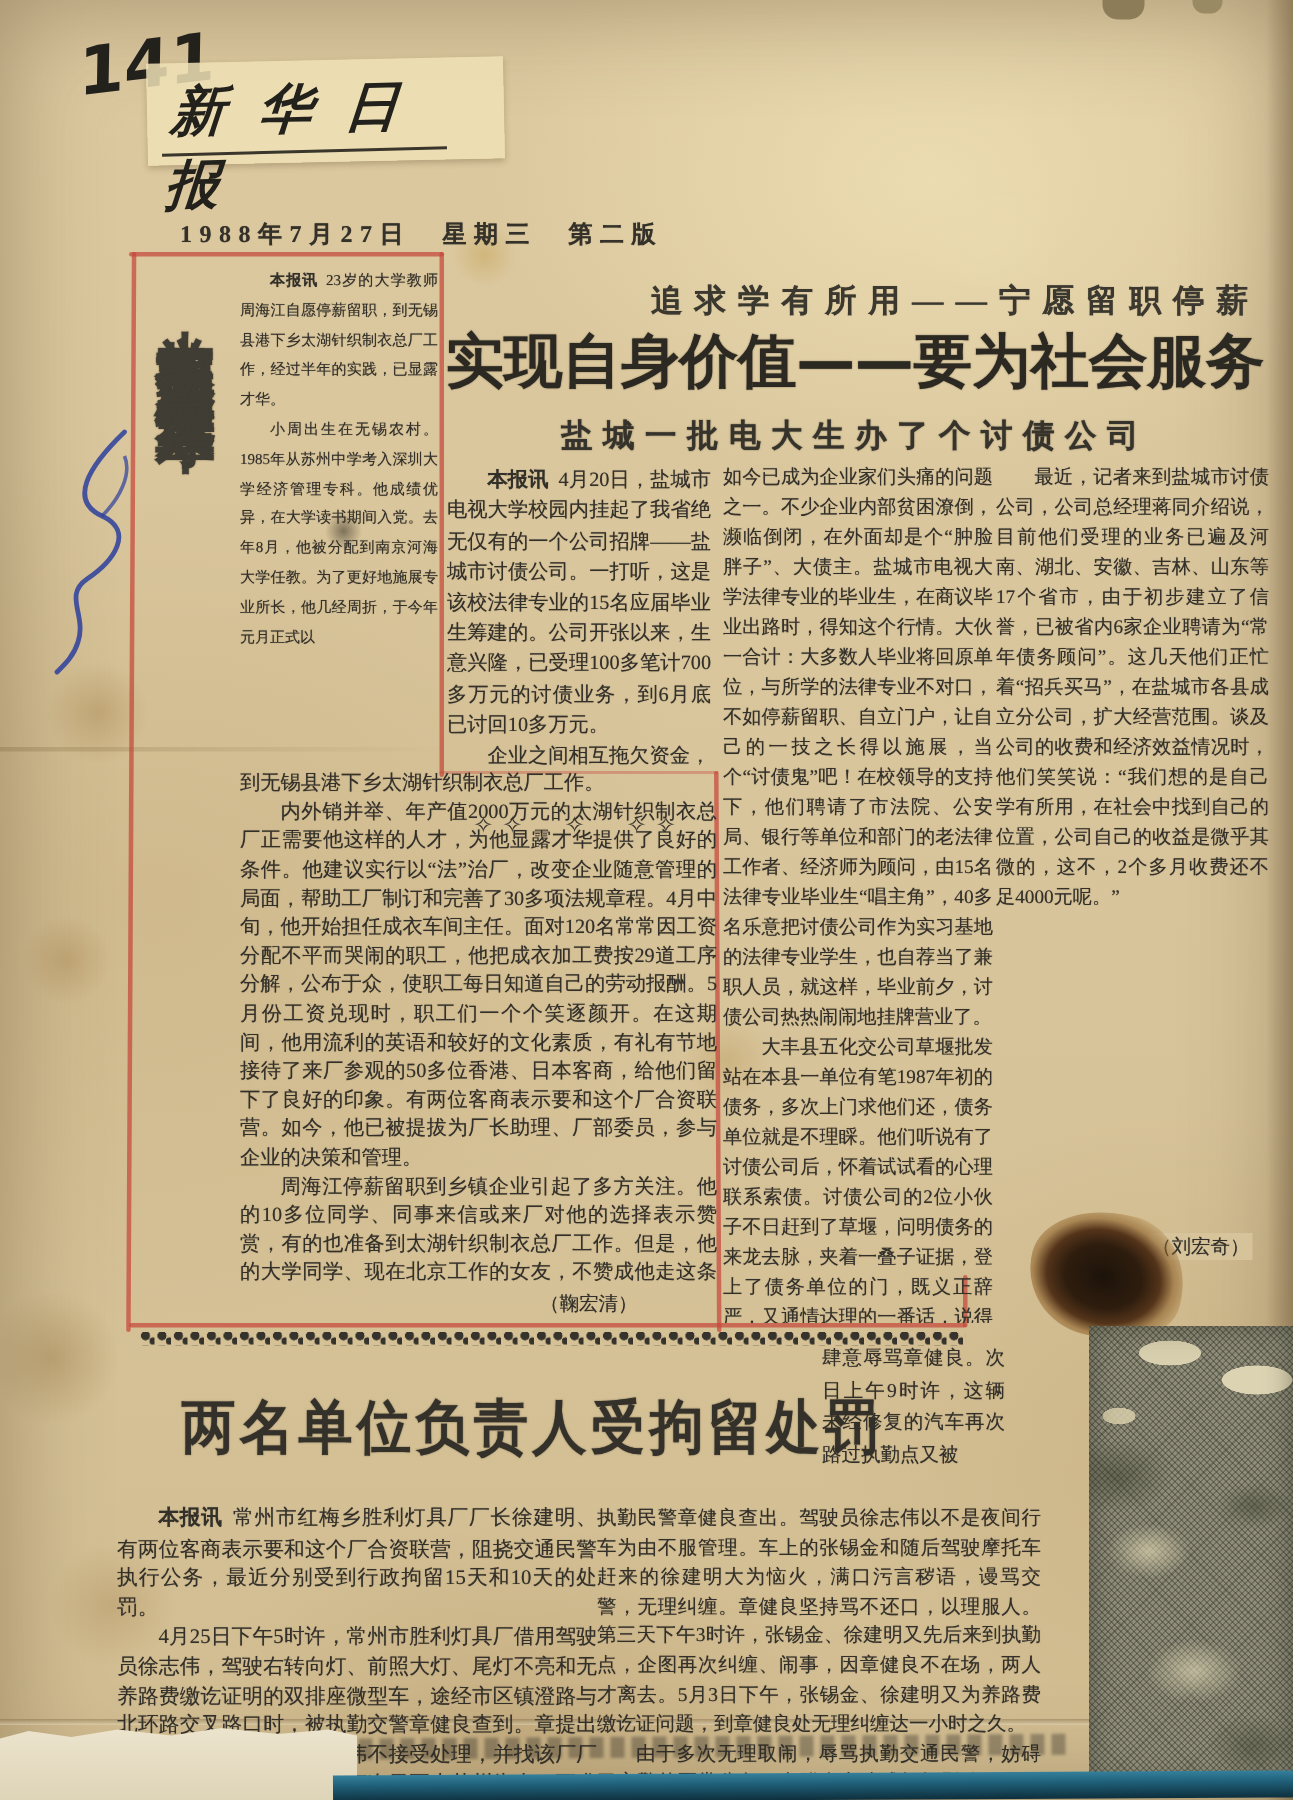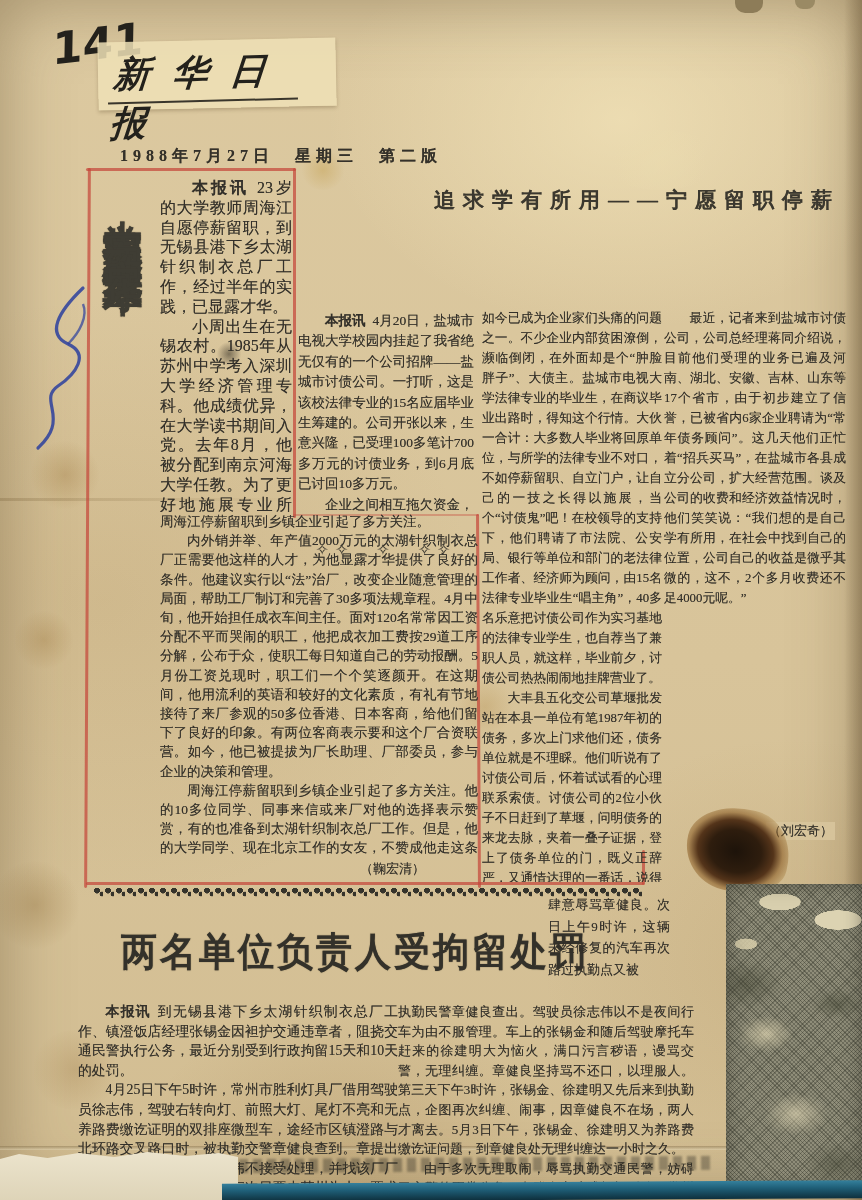--- a/index.html
+++ b/index.html
@@ -68,33 +68,35 @@
   <div class="redline" style="left:86px;top:168px;width:210px;height:3px;"></div>
   <div class="redline" style="left:293px;top:168px;width:3px;height:350px;"></div>
   <div class="redline" style="left:293px;top:514px;width:186px;height:2px;opacity:.5;"></div>
   <div class="redline" style="left:477px;top:514px;width:3px;height:374px;transform:rotate(-.3deg);"></div>
   <div class="redline" style="left:86px;top:882px;width:558px;height:3px;"></div>
   <div class="redline" style="left:642px;top:850px;width:3px;height:35px;"></div>
 
   <div class="abs hl" style="left:96px;top:188px;height:670px;writing-mode:vertical-rl;font-size:40px;
               letter-spacing:4px;color:#3f3d34;">大学教员周海江到乡镇企业展才华</div>
 
-  <div class="col" style="left:160px;top:178px;width:132px;height:334px;font-size:16px;line-height:19.8px;">
+  <div class="col" style="left:160px;top:178px;width:132px;height:334px;font-size:10px;line-height:19.8px;">
     <p><span class="lead">本报讯</span><span>23岁的大学教师周海江自愿停薪留职，到无锡县港下乡太湖针织制衣总厂工作，经过半年的实践，已显露才华。</span></p>
     <p>小周出生在无锡农村。1985年从苏州中学考入深圳大学经济管理专科。他成绩优异，在大学读书期间入党。去年8月，他被分配到南京河海大学任教。为了更好地施展专业所长，他几经周折，于今年元月正式以</p>
   </div>
 
   <div class="col" style="left:160px;top:512px;width:318px;height:344px;font-size:13.5px;line-height:19.2px;">
-    <p class="cont">周海江停薪留职到乡镇企业引起了多方关注。</p>
+    <p class="cont">到无锡县港下乡太湖针织制衣总厂工作。</p>
     <p>内外销并举、年产值2000万元的太湖针织制衣总厂正需要他这样的人才，为他显露才华提供了良好的条件。他建议实行以“法”治厂，改变企业随意管理的局面，帮助工厂制订和完善了30多项法规章程。4月中旬，他开始担任成衣车间主任。面对120名常常因工资分配不平而哭闹的职工，他把成衣加工费按29道工序分解，公布于众，使职工每日知道自己的劳动报酬。5月份工资兑现时，职工们一个个笑逐颜开。在这期间，他用流利的英语和较好的文化素质，有礼有节地接待了来厂参观的50多位香港、日本客商，给他们留下了良好的印象。有两位客商表示要和这个厂合资联营。如今，他已被提拔为厂长助理、厂部委员，参与企业的决策和管理。</p>
     <p>周海江停薪留职到乡镇企业引起了多方关注。他的10多位同学、同事来信或来厂对他的选择表示赞赏，有的也准备到太湖针织制衣总厂工作。但是，他的大学同学、现在北京工作的女友，不赞成他走这条路，与他中断了恋爱关系。不过，小周并未为此而意志消沉，他坚信大学毕业生在乡镇企业是可以大有作为的。</p>
   </div>
   <div class="byline" style="left:360px;top:860px;">（鞠宏清）</div>
 
   <div class="abs kicker" style="left:310px;top:186px;width:530px;text-align:right;font-size:21px;letter-spacing:8px;">追求学有所用——宁愿留职停薪</div>
+  <div class="abs hl" style="left:296px;top:214px;width:548px;text-align:center;font-size:39px;letter-spacing:0px;">实现自身价值——要为社会服务</div>
+  <div class="abs hl" style="left:300px;top:276px;width:540px;text-align:center;font-size:21px;letter-spacing:7px;color:#35332b;">盐城一批电大生办了个讨债公司</div>
 
   <div class="col" style="left:298px;top:310px;width:176px;height:206px;font-size:13.5px;line-height:20.4px;">
     <p><span class="lead">本报讯</span><span>4月20日，盐城市电视大学校园内挂起了我省绝无仅有的一个公司招牌——盐城市讨债公司。一打听，这是该校法律专业的15名应届毕业生筹建的。公司开张以来，生意兴隆，已受理100多笔计700多万元的讨债业务，到6月底已讨回10多万元。</span></p>
     <p>企业之间相互拖欠资金，</p>
   </div>
   <div class="abs" style="left:300px;top:540px;width:172px;text-align:center;font-size:16px;letter-spacing:6px;color:#3b382f;">✧✧　✧　✧✧</div>
 
   <div class="col" style="left:482px;top:308px;width:180px;height:574px;font-size:12.8px;line-height:20px;">
     <p class="cont">如今已成为企业家们头痛的问题之一。不少企业内部贫困潦倒，濒临倒闭，在外面却是个“肿脸胖子”、大债主。盐城市电视大学法律专业的毕业生，在商议毕业出路时，得知这个行情。大伙一合计：大多数人毕业将回原单位，与所学的法律专业不对口，不如停薪留职、自立门户，让自己的一技之长得以施展，当个“讨债鬼”吧！在校领导的支持下，他们聘请了市法院、公安局、银行等单位和部门的老法律工作者、经济师为顾问，由15名法律专业毕业生“唱主角”，40多名乐意把讨债公司作为实习基地的法律专业学生，也自荐当了兼职人员，就这样，毕业前夕，讨债公司热热闹闹地挂牌营业了。</p>
     <p>大丰县五化交公司草堰批发站在本县一单位有笔1987年初的债务，多次上门求他们还，债务单位就是不理睬。他们听说有了讨债公司后，怀着试试看的心理联系索债。讨债公司的2位小伙子不日赶到了草堰，问明债务的来龙去脉，夹着一叠子证据，登上了债务单位的门，既义正辞严，又通情达理的一番话，说得债务单位的负责人点头称是，到单位的财</p>
@@ -115,21 +117,21 @@
               background-size:11px 9px;background-repeat:repeat-x;"></div>
 
   <div class="abs hl" style="left:120px;top:928px;width:470px;text-align:center;font-size:36px;letter-spacing:3px;
               transform:scaleY(1.08);color:#33312a;">两名单位负责人受拘留处罚</div>
 
   <div class="col" style="left:548px;top:894px;width:122px;height:108px;font-size:13px;line-height:21.5px;">
     <p class="cont">肆意辱骂章健良。次日上午9时许，这辆未经修复的汽车再次路过执勤点又被</p>
   </div>
 
   <div class="col" style="left:78px;top:1002px;width:320px;height:182px;font-size:13.8px;line-height:19.6px;">
-    <p><span class="lead">本报讯</span><span>到无锡县港下乡太湖针织制衣总厂工作、镇澄饭店经理张锡金因袒护交通违章者，阻挠交通民警执行公务，最近分别受到行政拘留15天和10天的处罚。</span></p>
+    <p><span class="lead">本报讯</span><span>常州市红梅乡胜利灯具厂厂长徐建明、有两位客商表示要和这个厂合资联营，阻挠交通民警执行公务，最近分别受到行政拘留15天和10天的处罚。</span></p>
     <p>4月25日下午5时许，常州市胜利灯具厂借用驾驶员徐志伟，驾驶右转向灯、前照大灯、尾灯不亮和无养路费缴讫证明的双排座微型车，途经市区镇澄路与北环路交叉路口时，被执勤交警章健良查到。章提出按规定作违章处理，徐志伟不接受处理，并找该厂厂长徐建明赶来说情，以汽车次日要去苏州为由，要求将车放回修理。交警章健良按规定扣留了徐志</p>
   </div>
   <div class="col" style="left:398px;top:1002px;width:296px;height:182px;font-size:13px;line-height:19.6px;">
     <p class="cont">执勤民警章健良查出。驾驶员徐志伟以不是夜间行车为由不服管理。车上的张锡金和随后驾驶摩托车赶来的徐建明大为恼火，满口污言秽语，谩骂交警，无理纠缠。章健良坚持骂不还口，以理服人。第三天下午3时许，张锡金、徐建明又先后来到执勤点，企图再次纠缠、闹事，因章健良不在场，两人才离去。5月3日下午，张锡金、徐建明又为养路费缴讫证问题，到章健良处无理纠缠达一小时之久。</p>
     <p>由于多次无理取闹，辱骂执勤交通民警，妨碍了交警的正常公务，在群众中造成极坏影响，常州市公安局决定对张锡金、徐建明依法</p>
   </div>
 
   <div class="abs" style="left:726px;top:884px;width:136px;height:306px;overflow:hidden;background-color:#8f8d79;
               background-image:
                 radial-gradient(ellipse 30px 12px at 54px 18px, #d8cfae 68%, transparent 70%),

